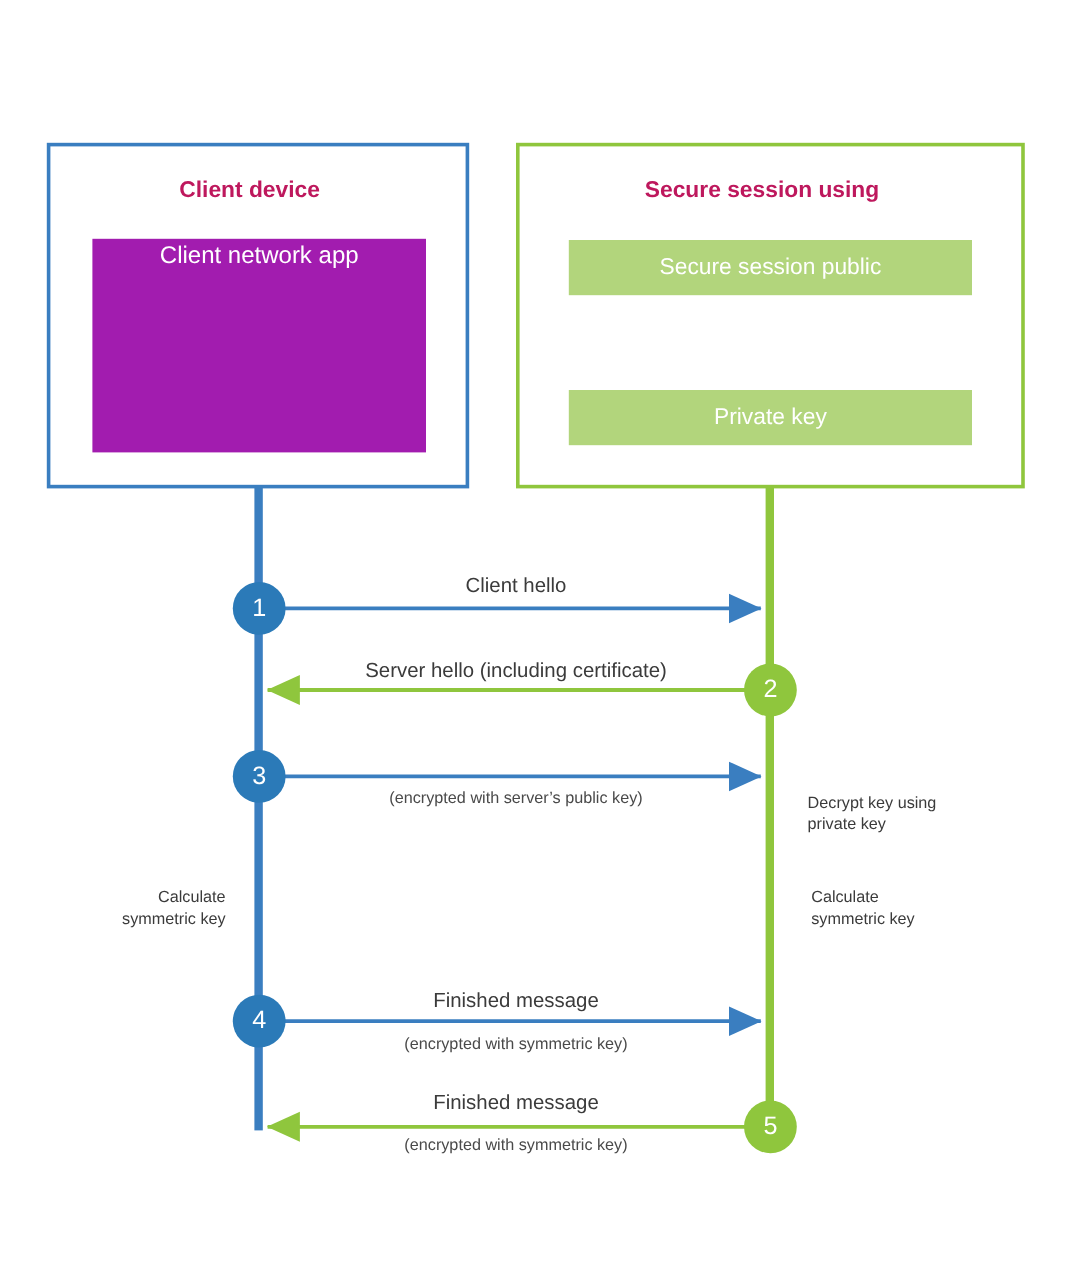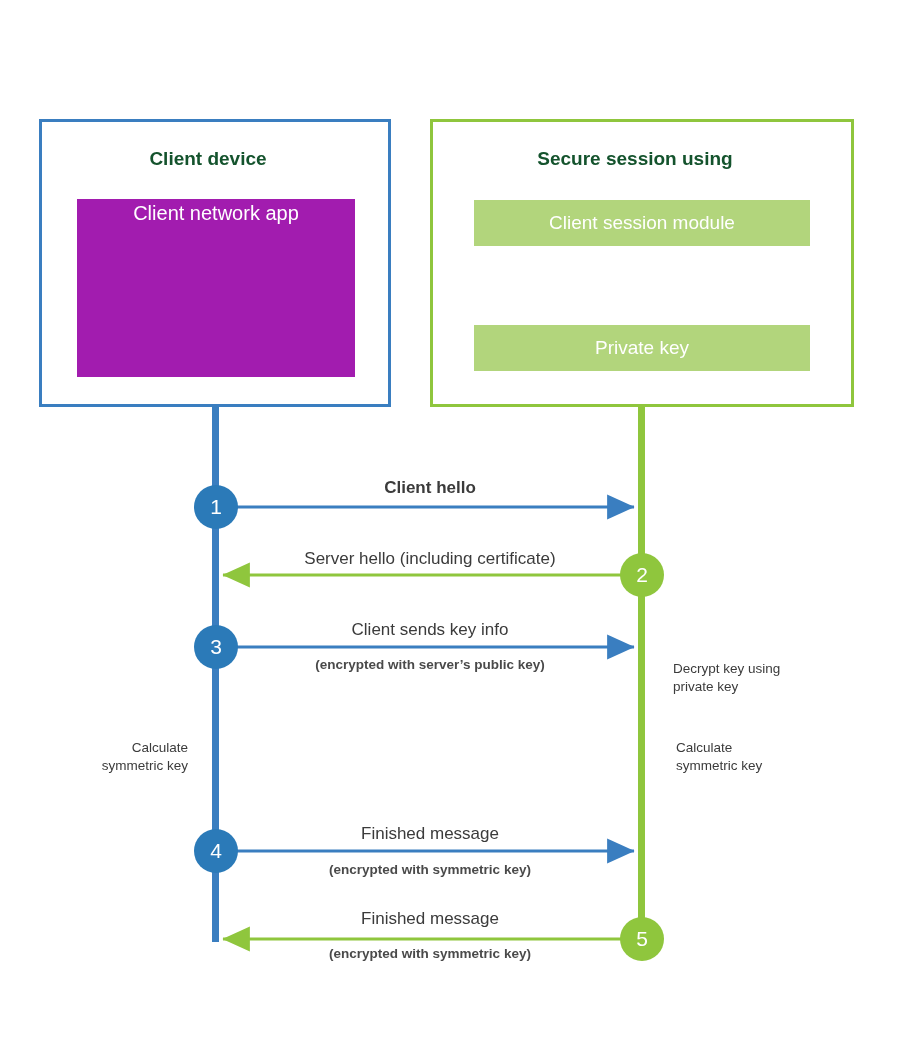--- a/index.html
+++ b/index.html
@@ -53,21 +53,21 @@
     border: 3px solid #8fc63d;
   }
   .panel-title {
     position: absolute;
     left: 0;
     right: 14px;
     top: 26px;
     text-align: center;
     font-size: 19px;
     font-weight: bold;
-    color: #14532d;
+    color: #be185d;
   }
 
   
   #client-app-block {
     left: 77px;
     top: 199px;
     width: 278px;
     height: 178px;
     background: #a21caf;
     display: flex;
@@ -148,23 +148,23 @@
     white-space: nowrap;
     color: #3b3b3b;
     font-size: 17px;
     font-weight: 400;
   }
   .msg-sub {
     text-align: center;
     white-space: nowrap;
     color: #4a4a4a;
     font-size: 13.5px;
-    font-weight: 700;
-  }
-  #label-1 { left: 228px; width: 404px; top: 478px; font-weight: bold; }
+    font-weight: 400;
+  }
+  #label-1 { left: 228px; width: 404px; top: 478px; }
   #label-2 { left: 228px; width: 404px; top: 549px; }
   #label-3 { left: 228px; width: 404px; top: 620px; }
   #sub-3   { left: 228px; width: 404px; top: 657px; }
   #label-4 { left: 228px; width: 404px; top: 824px; }
   #sub-4   { left: 228px; width: 404px; top: 862px; }
   #label-5 { left: 228px; width: 404px; top: 909px; }
   #sub-5   { left: 228px; width: 404px; top: 946px; }
 
   
   .note {
@@ -189,21 +189,21 @@
 
   <div class="abs" id="client-app-block">
     <div class="inner-label">Client network app</div>
   </div>
 
   <div class="abs panel" id="server-panel">
     <div class="panel-title">Secure session using</div>
   </div>
 
   <div class="abs server-bar" id="server-bar-0">
-    <div class="inner-label">Client session module</div>
+    <div class="inner-label">Secure session public</div>
   </div>
   <div class="abs server-bar" id="server-bar-2">
     <div class="inner-label">Private key</div>
   </div>
 
   <div class="abs" id="client-lifeline"></div>
   <div class="abs" id="server-lifeline"></div>
 
   <svg class="abs arrow-svg" style="left:0; top:0;" width="900" height="1058">
     <defs>
@@ -249,21 +249,20 @@
     <span>4</span>
   </div>
   <div class="abs step-circle green" id="step-circle-5">
     <span>5</span>
   </div>
 
   <div class="abs msg-label" id="label-1">Client hello</div>
 
   <div class="abs msg-label" id="label-2">Server hello (including certificate)</div>
 
-  <div class="abs msg-label" id="label-3">Client sends key info</div>
   <div class="abs msg-sub" id="sub-3">(encrypted with server’s public key)</div>
 
   <div class="abs msg-label" id="label-4">Finished message</div>
   <div class="abs msg-sub" id="sub-4">(encrypted with symmetric key)</div>
 
   <div class="abs msg-label" id="label-5">Finished message</div>
   <div class="abs msg-sub" id="sub-5">(encrypted with symmetric key)</div>
 
   <div class="abs note" id="note-decrypt">
     <div>Decrypt key using</div>

